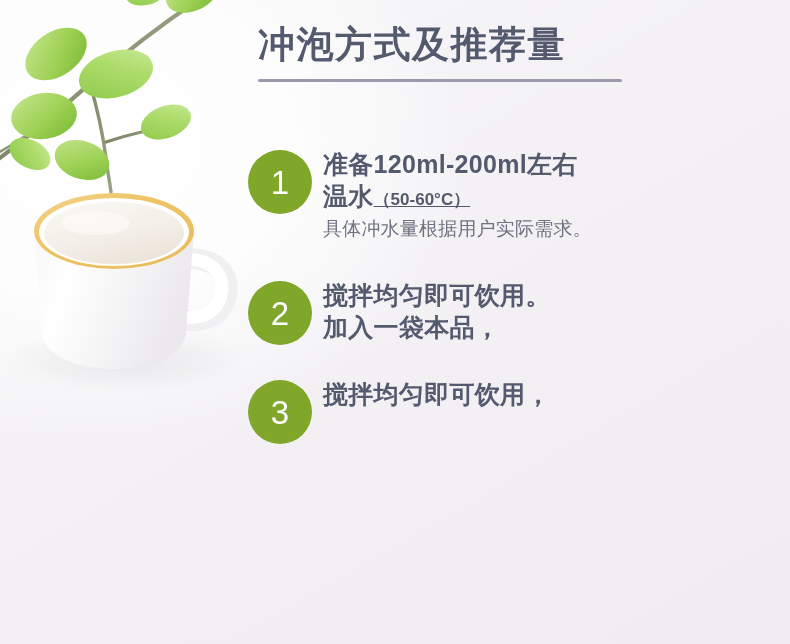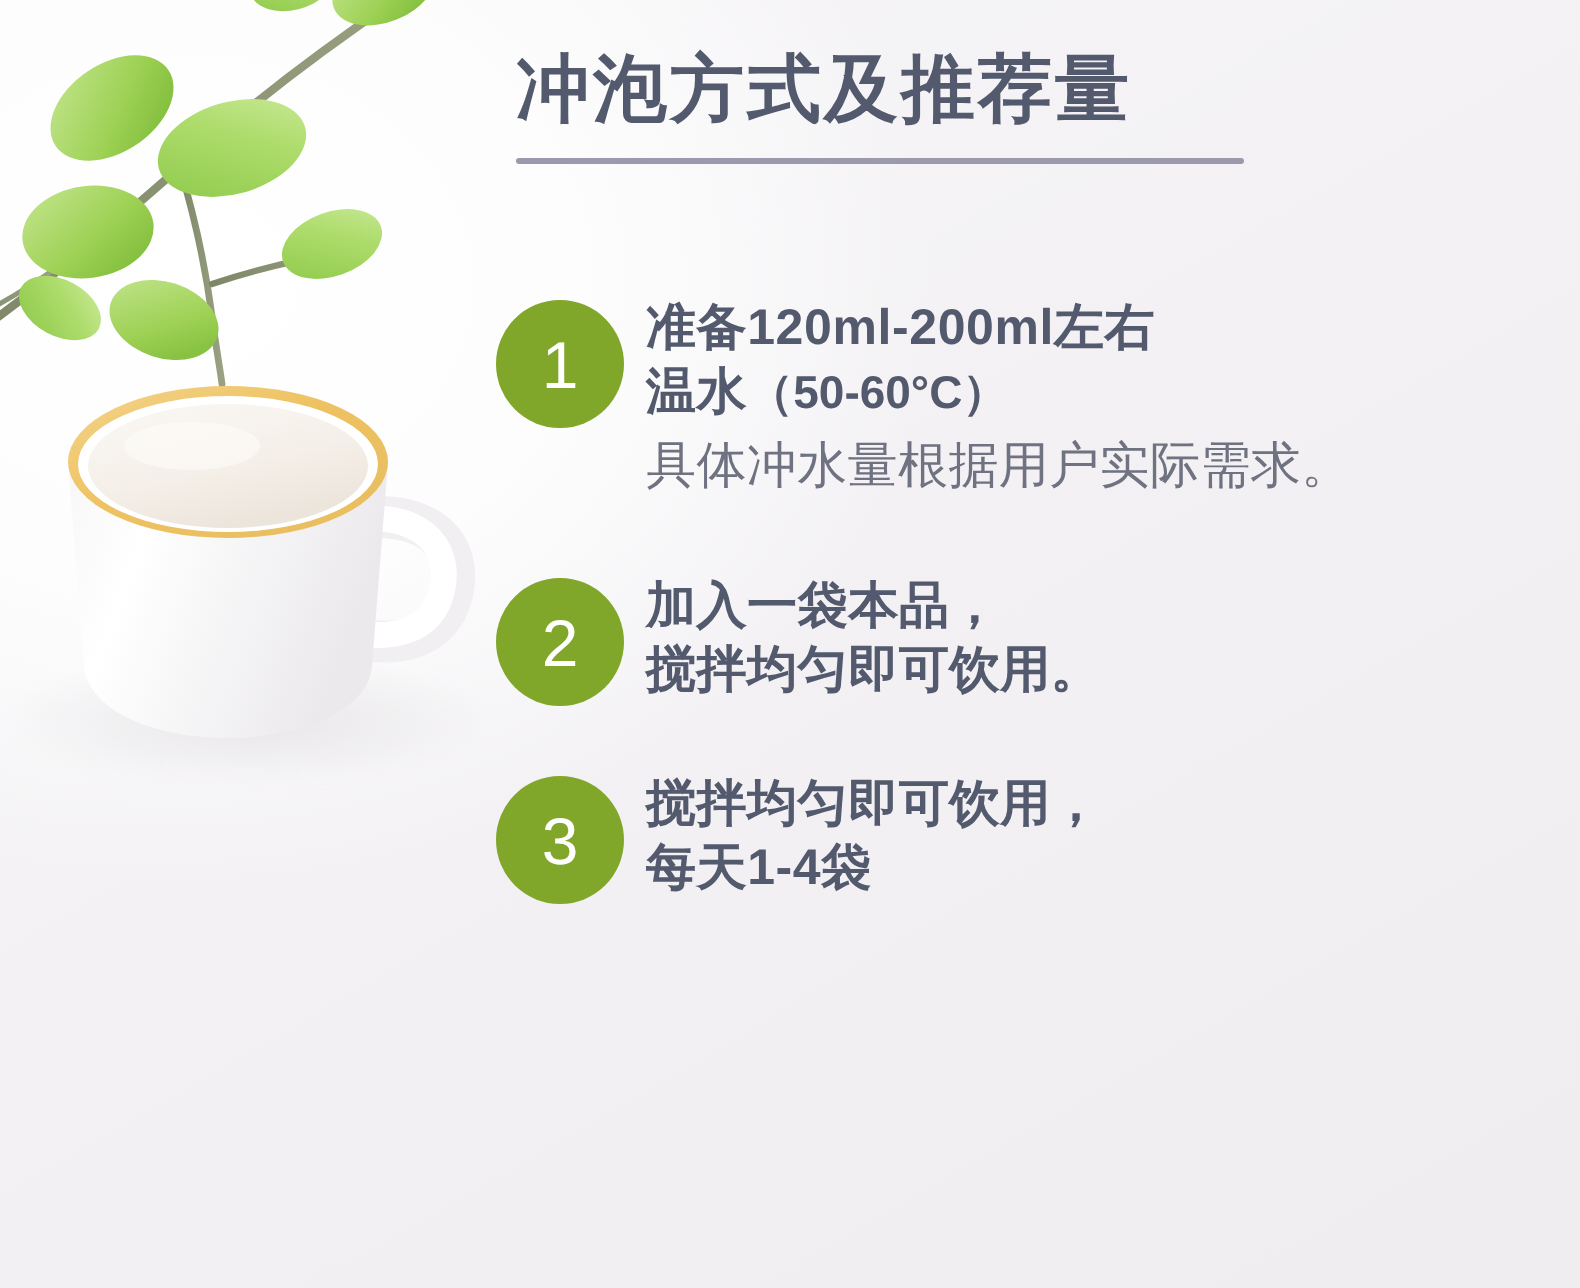--- a/index.html
+++ b/index.html
@@ -121,27 +121,28 @@
   }
 
   .step-heading {
     font-size: 25px;
     font-weight: bold;
     color: #545a6e;
     line-height: 1.29;
     letter-spacing: 0.3px;
   }
   .step-heading .small-note {
-    font-size: 23px;
+    font-size: 17px;
     font-weight: bold;
     letter-spacing: 0;
+    text-decoration: underline;
   }
   .step-sub {
     margin-top: 4px;
-    font-size: 25px;
+    font-size: 19px;
     font-weight: normal;
     color: #6f7280;
     line-height: 1.3;
     letter-spacing: 0.2px;
   }
 </style>
 </head>
 <body>
 
 <div id="page">
@@ -250,32 +251,31 @@
         <div class="step-sub">具体冲水量根据用户实际需求。</div>
       </div>
     </div>
 
     <div class="step step-2">
       <div class="step-badge">
         <span>2</span>
       </div>
       <div class="step-body">
         <div class="step-heading">
+          <div>搅拌均匀即可饮用。</div>
           <div>加入一袋本品，</div>
-          <div>搅拌均匀即可饮用。</div>
         </div>
       </div>
     </div>
 
     <div class="step step-3">
       <div class="step-badge">
         <span>3</span>
       </div>
       <div class="step-body">
         <div class="step-heading">
           <div>搅拌均匀即可饮用，</div>
-          <div>每天1-4袋</div>
         </div>
       </div>
     </div>
 
   </div>
 </div>
 
 </body></html>

